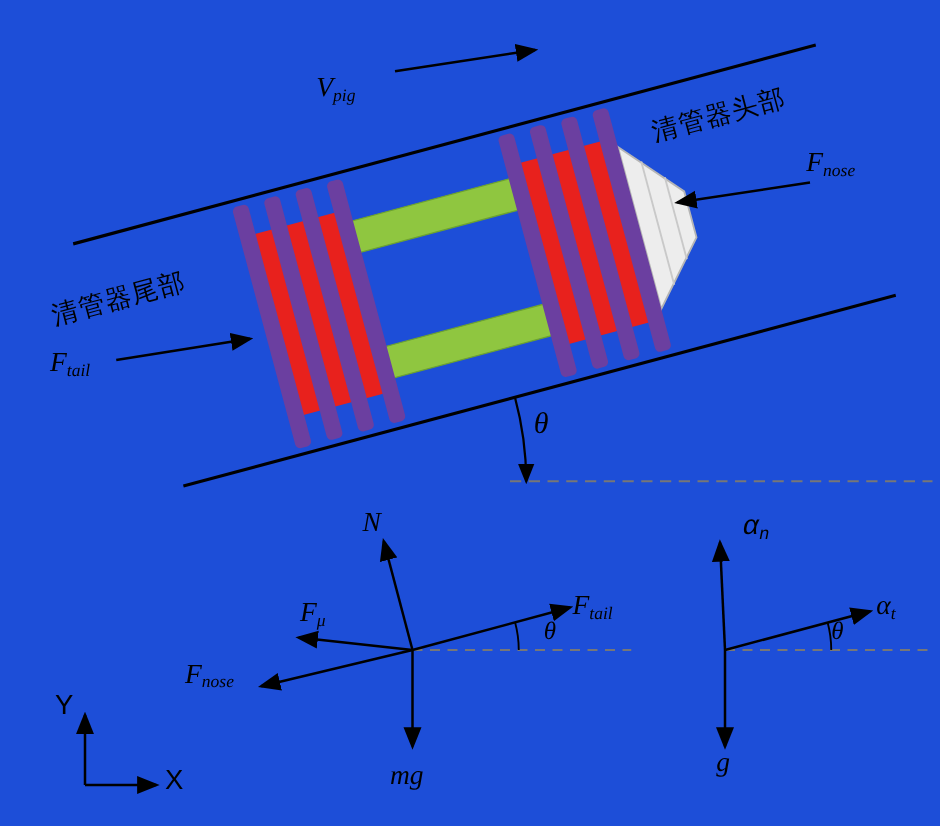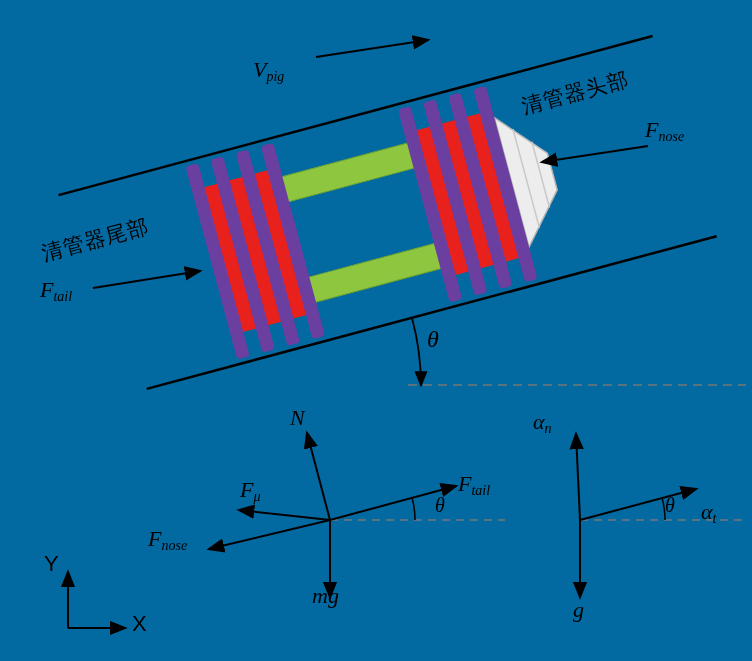--- a/index.html
+++ b/index.html
@@ -1,16 +1,16 @@
 <!DOCTYPE html>
 <html><head>
 <meta charset="utf-8">
 <style>
   html,body{margin:0;padding:0;background:#fff;}
-  .canvas{position:relative;width:752px;height:661px;background:#0369a1;overflow:hidden;
+  .canvas{position:relative;width:752px;height:661px;background:#1d4ed8;overflow:hidden;
           font-family:"Liberation Serif",serif;}
   svg{position:absolute;left:0;top:0;}
   .lbl{position:absolute;font-family:"Liberation Serif",serif;font-style:italic;
        font-size:22px;color:#000;white-space:nowrap;line-height:1.1;}
   .lbl .sub{font-size:14px;vertical-align:-0.28em;}
   .cjk{font-family:"Liberation Sans",sans-serif;font-style:normal;font-size:21px;
        letter-spacing:1px;}
   .rot15{transform:rotate(-15deg);transform-origin:left center;}
   .theta{font-size:24px;}
   .theta-sm{font-size:20px;}
@@ -112,28 +112,28 @@
   </div>
   <div class="lbl" style="left:148px;top:527px;">
     <span>F</span><span class="sub">nose</span>
   </div>
   <div class="lbl" style="left:458px;top:472px;">
     <span>F</span><span class="sub">tail</span>
   </div>
   <div class="lbl theta-sm" style="left:435px;top:494px;">
     <span>θ</span>
   </div>
-  <div class="lbl" style="left:312px;top:584px;">
+  <div class="lbl" style="left:312px;top:608px;">
     <span>mg</span>
   </div>
 
-  <div class="lbl" style="left:533px;top:410px;">
+  <div class="lbl" style="left:594px;top:410px;font-family:Liberation Mono, monospace;">
     <span>α</span><span class="sub">n</span>
   </div>
-  <div class="lbl" style="left:701px;top:472px;margin-top:28px;">
+  <div class="lbl" style="left:701px;top:472px;">
     <span>α</span><span class="sub">t</span>
   </div>
   <div class="lbl theta-sm" style="left:665px;top:494px;">
     <span>θ</span>
   </div>
   <div class="lbl" style="left:573px;top:598px;">
     <span>g</span>
   </div>
 
   <div class="lbl axis-lbl" style="left:44px;top:552px;">

